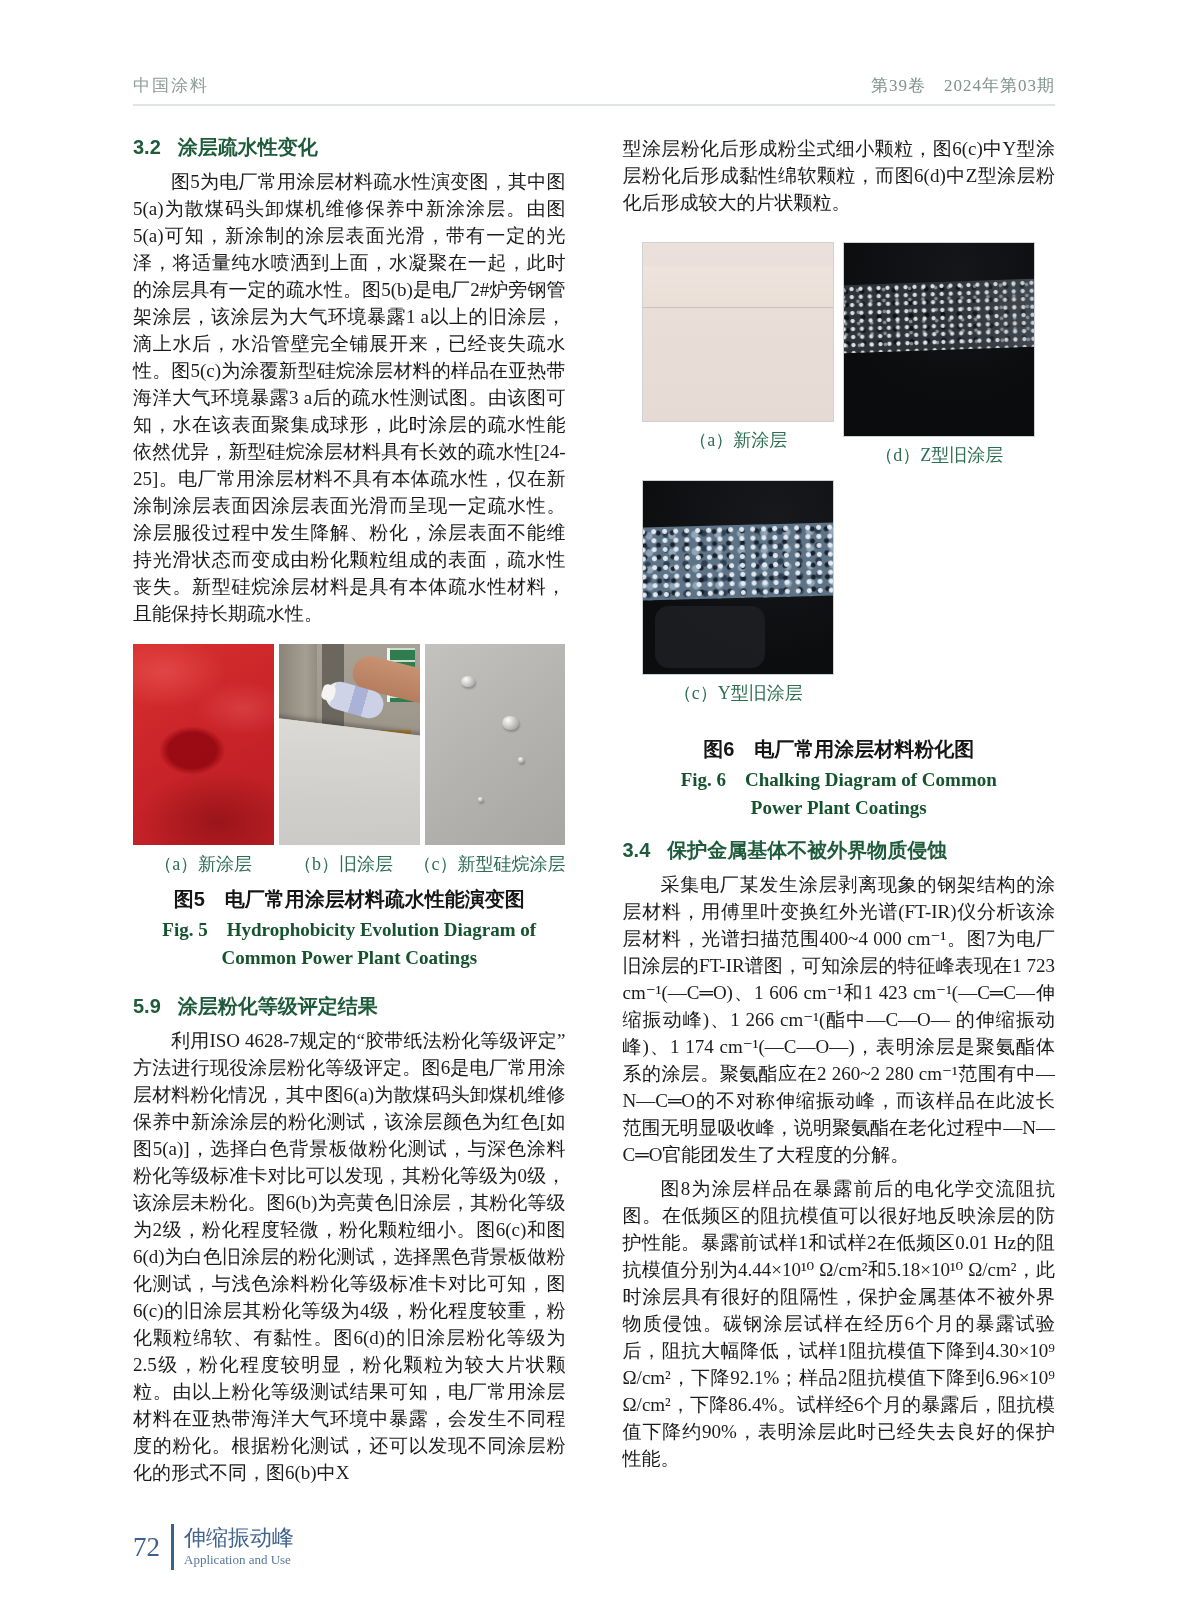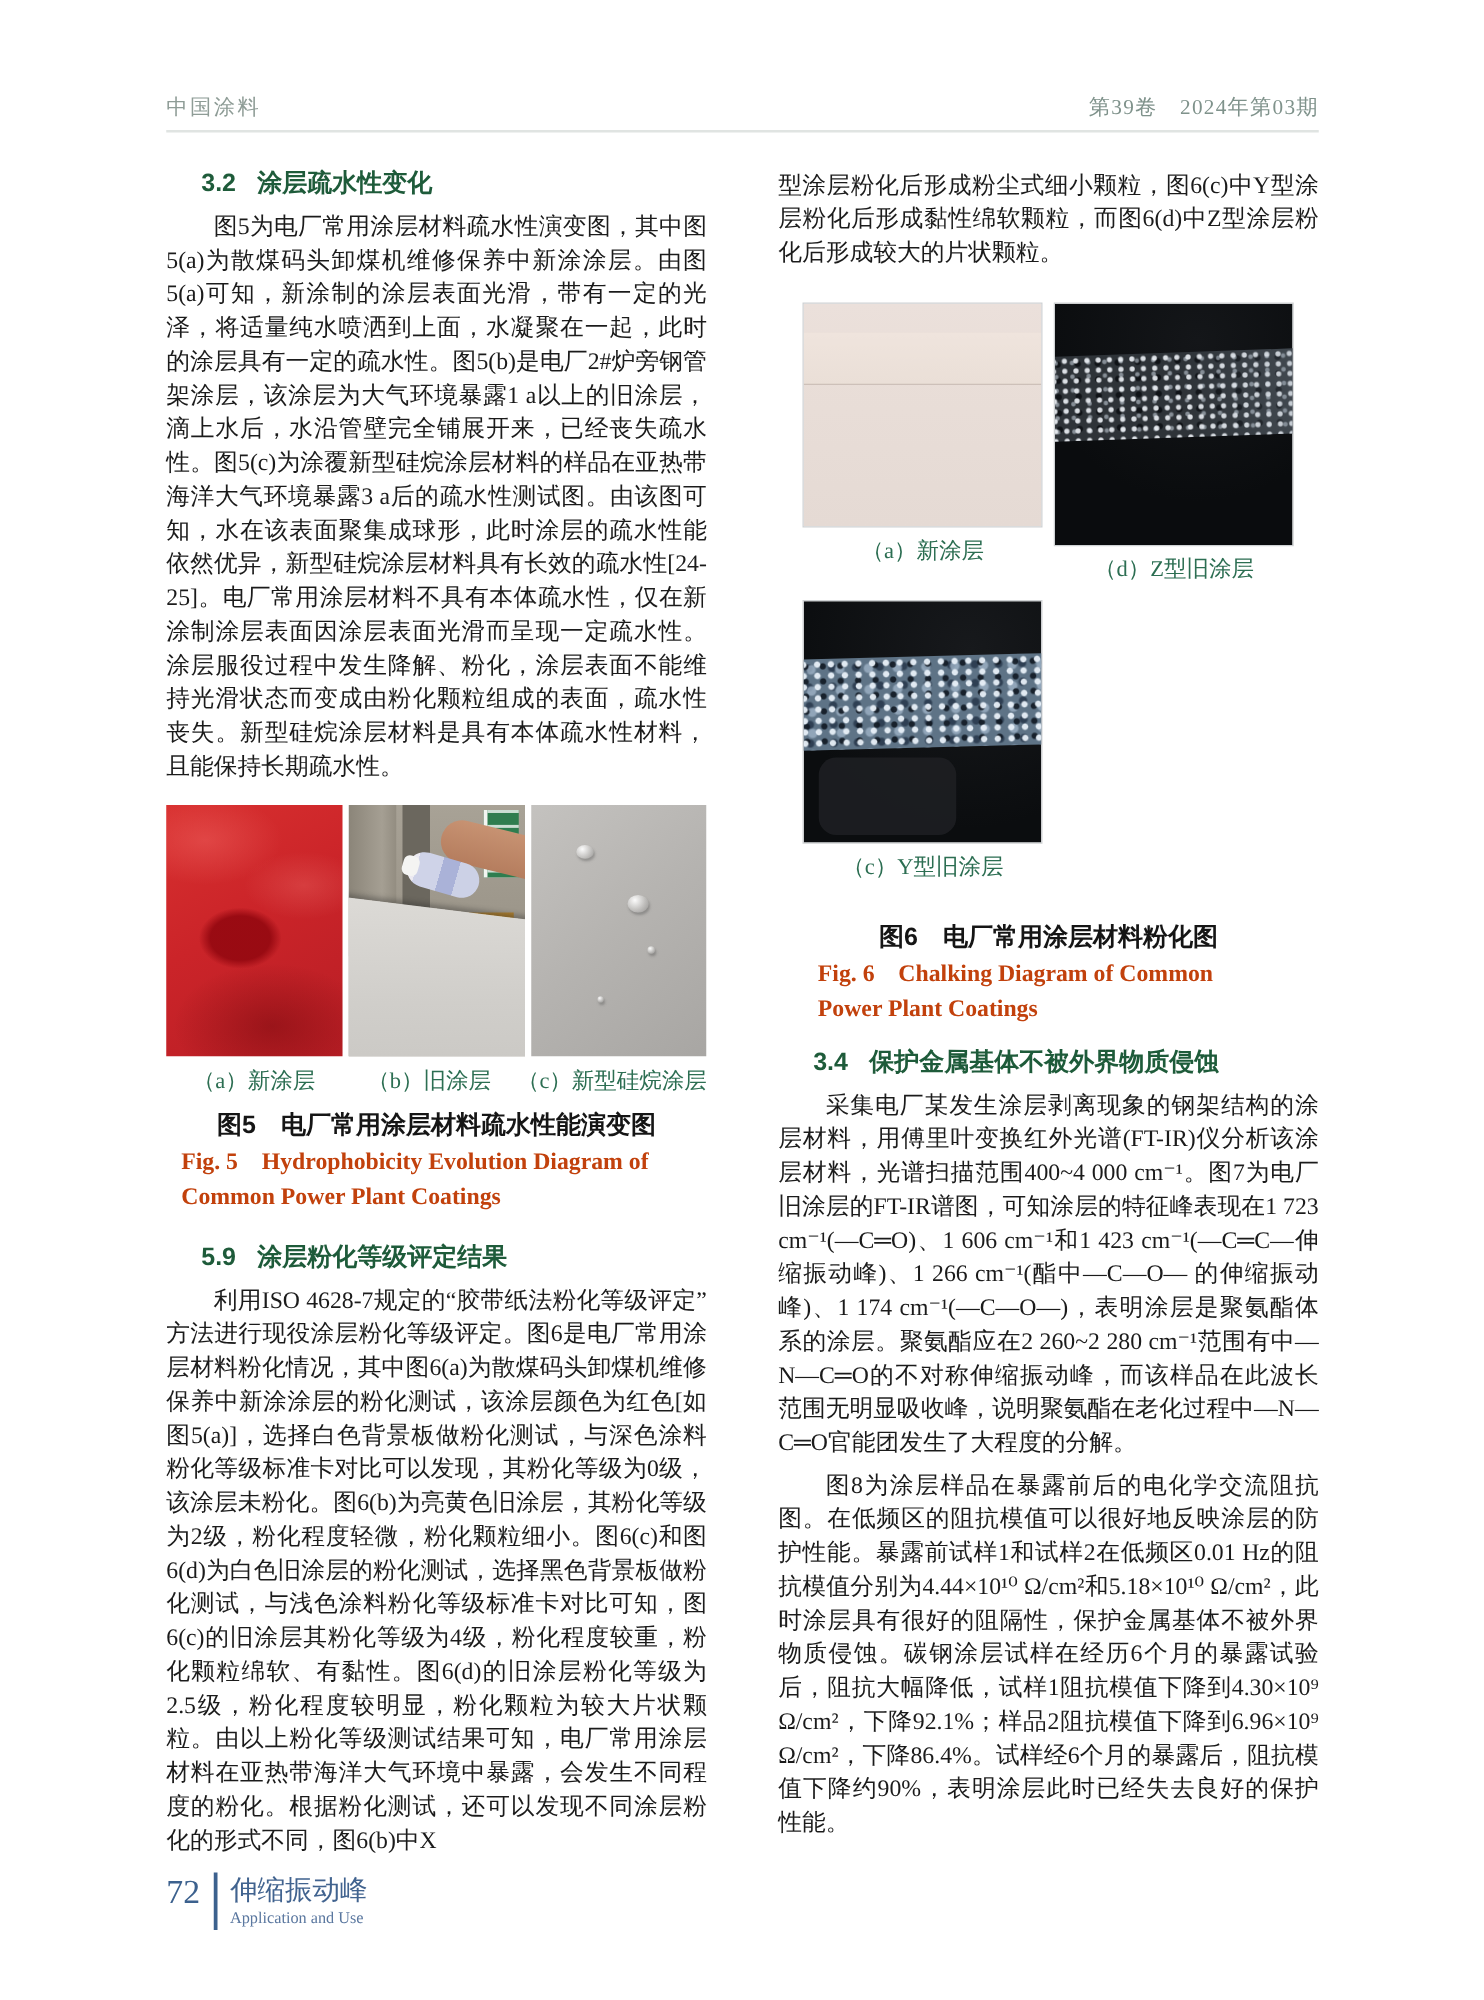--- a/index.html
+++ b/index.html
@@ -11,37 +11,37 @@
   .journal-name{color:#8e9c96;}
   .issue-info{color:#7f928b;letter-spacing:1px;}
   .header-rule{margin:7px 132px 0 133px;height:0;border-top:2px solid #e0e4e2;}
   
   .columns{display:flex;gap:57px;margin:27px 132px 0 133px;}
   .col{width:432.5px;}
   
   .sec{display:flex;align-items:baseline;margin:0;padding:0;
        font-family:"Liberation Sans","DejaVu Sans",sans-serif;
        font-size:20px;font-weight:bold;color:#1e5b3a;line-height:28px;}
-  .sec .sec-num{margin-right:17px;margin-left:28px;}
+  .sec .sec-num{margin-right:17px;}
   .mt20{margin-top:20px;} .mt14{margin-top:14px;} .mt8{margin-top:8px;}
   
   .body-text{margin:7px 0 0;font-size:19px;line-height:27px;text-align:justify;
              text-justify:inter-ideograph;color:#1b1b1b;}
   .indent{text-indent:2em;}
   
   .figure{margin-top:17px;}
   .fig5-photos{display:flex;gap:5px;height:201px;}
   .photo{flex:1;position:relative;overflow:hidden;}
   .fig-labels{display:flex;margin-top:7px;}
   .fig-labels span{flex:1;text-align:center;font-size:18px;color:#2c6e52;white-space:nowrap;}
   .fig-cap-zh{margin-top:10px;text-align:center;
               font-family:"Liberation Sans","DejaVu Sans",sans-serif;
               font-weight:bold;font-size:20px;color:#151515;}
-  .fig-cap-en{margin-top:3px;text-align:left;font-weight:bold;font-size:19px;
-              line-height:28px;color:#c2410c;padding:0 12px;}
+  .fig-cap-en{margin-top:3px;text-align:center;font-weight:bold;font-size:19px;
+              line-height:28px;color:#14532d;padding:0 12px;}
   
   .p5a{background:
        radial-gradient(ellipse 46px 34px at 42% 53%, rgba(148,8,16,.9) 0 52%, rgba(148,8,16,0) 72%),
        radial-gradient(ellipse 95px 55px at 22% 14%, rgba(255,130,125,.30), transparent 65%),
        radial-gradient(ellipse 80px 45px at 78% 32%, rgba(255,150,140,.22), transparent 60%),
        radial-gradient(ellipse 110px 70px at 60% 88%, rgba(110,6,10,.45), transparent 72%),
        linear-gradient(150deg,#d8302f 0%,#cb2429 45%,#b81e25 100%);}
   
   .p5b{background:linear-gradient(180deg,#a8a296 0%,#9c968a 45%,#938d82 100%);}
   .b-left{position:absolute;left:0;top:0;width:27%;height:60%;
@@ -104,21 +104,21 @@
   .p6d{background:radial-gradient(circle at 60% 15%, #141619, #0a0c0e 65%);}
   .p6d::before{content:"";position:absolute;left:-3%;right:-3%;top:20%;height:35%;
        transform:rotate(-2deg);background-color:#2e3338;
        background-image:
         linear-gradient(90deg, transparent 55%, rgba(125,140,155,.25)),
         radial-gradient(circle, rgba(238,242,247,.9) 0 1.6px, transparent 2.6px),
         radial-gradient(circle, rgba(192,202,212,.6) 0 1.3px, transparent 2.3px),
         radial-gradient(circle, rgba(12,15,19,.9) 0 2px, transparent 3px);
        background-size:100% 100%,9px 8px,13px 11px,16px 13px;}
   
-  .footer{display:flex;margin:12px 0 0 133px;}
+  .footer{display:flex;align-items:center;margin:38px 0 0 133px;}
   .page-number{font-size:27px;color:#3c618e;margin-right:11px;}
   .footer-bar{width:3px;height:46px;background:#3c618e;margin-right:10px;}
   .footer-col{display:flex;flex-direction:column;justify-content:center;}
   .footer-zh{font-family:"Liberation Sans","DejaVu Sans",sans-serif;
              font-size:22px;color:#41638f;line-height:26px;}
   .footer-en{font-size:13px;color:#5a779f;line-height:18px;}
 </style>
 </head>
 <body>
 

